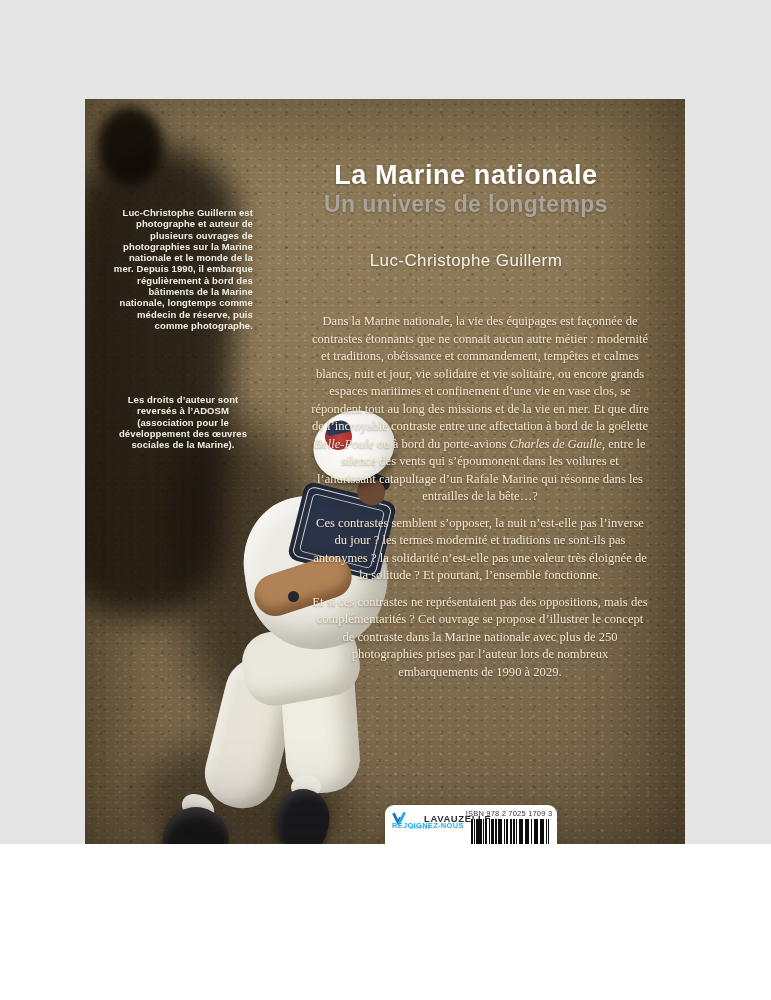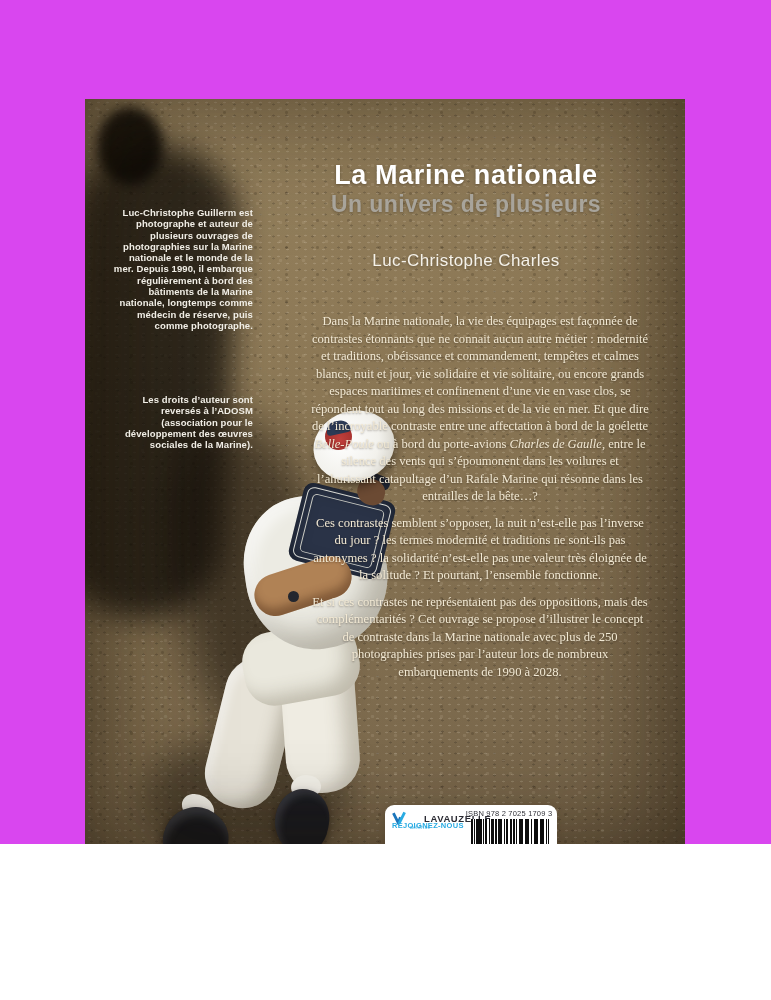--- a/index.html
+++ b/index.html
@@ -1,16 +1,16 @@
 <!DOCTYPE html>
 <html><head>
 <meta charset="utf-8">
 <style>
   html,body{margin:0;padding:0;background:#ffffff;}
-  .page{position:relative;width:771px;height:844px;background:#d946ef;overflow:hidden;
+  .page{position:relative;width:771px;height:844px;background:#e5e5e5;overflow:hidden;
         font-family:"Liberation Sans",sans-serif;}
   
   .photo{position:absolute;left:85px;top:99px;width:600px;height:801px;overflow:hidden;
     background-color:#84714f;
     background-image:
       radial-gradient(rgba(255,246,228,.16) 1px, transparent 1.4px),
       radial-gradient(rgba(0,0,0,.17) 1px, transparent 1.4px),
       radial-gradient(rgba(255,240,214,.10) 1.5px, transparent 2.1px),
       radial-gradient(rgba(40,28,12,.20) 1.3px, transparent 1.9px),
       linear-gradient(160deg,#97835f 0%,#8a7654 40%,#7a684c 78%,#6d5c43 100%);
@@ -76,21 +76,21 @@
   .title-block{position:absolute;left:161px;top:62px;width:440px;text-align:center;}
   .title{font-size:27px;font-weight:700;color:#ffffff;letter-spacing:.6px;line-height:1.1;
     text-shadow:0 1px 3px rgba(25,16,6,.35);}
   .subtitle{font-size:23px;font-weight:700;color:#a8a49b;letter-spacing:.4px;line-height:1.15;
     text-shadow:0 1px 3px rgba(25,16,6,.3);}
   .author{margin-top:34px;font-size:17px;font-weight:400;color:#f5f2ea;letter-spacing:.4px;
     text-shadow:0 1px 3px rgba(25,16,6,.35);}
   .bio,.rights{position:absolute;width:140px;text-align:right;color:#f1eee6;
     font-size:9.5px;line-height:11.3px;font-weight:700;letter-spacing:.1px;}
   .bio{left:28px;top:108px;text-align:right;}
-  .rights{left:28px;top:295px;}
+  .rights{left:28px;top:295px;text-align:center;}
   .synopsis{position:absolute;left:226px;top:214px;width:338px;text-align:center;
     font-family:"Liberation Serif",serif;font-size:12.6px;line-height:17.5px;color:#f2e9d4;
     text-shadow:0 1px 2px rgba(25,16,6,.4);}
   .synopsis p{margin:0 0 9px 0;}
   .synopsis em{}
   .price{position:absolute;left:490px;top:753px;font-size:11px;color:#dbd1bc;letter-spacing:.3px;}
   
   .card{position:absolute;left:385px;top:805px;width:172px;height:95px;background:#ffffff;
     border-radius:9px;z-index:6;box-shadow:0 0 6px rgba(60,45,25,.25);}
   .logo-row{position:absolute;left:7px;top:6px;display:flex;align-items:center;gap:18px;}
@@ -147,31 +147,31 @@
       <div class="face"></div>
       <div class="cap"></div>
       <div class="pompom"></div>
     </div>
 
     <div class="vignette"></div>
 
     <div class="overlay">
       <div class="title-block">
         <div class="title">La Marine nationale</div>
-        <div class="subtitle" style="color: rgb(168, 164, 155);">Un univers de plusieurs</div>
-        <div class="author">Luc-Christophe Charles</div>
+        <div class="subtitle" style="color: rgb(168, 164, 155);">Un univers de longtemps</div>
+        <div class="author">Luc-Christophe Guillerm</div>
       </div>
 
       <div class="bio">Luc-Christophe Guillerm est photographe et auteur de plusieurs ouvrages de photographies sur la Marine nationale et le monde de la mer. Depuis 1990, il embarque régulièrement à bord des bâtiments de la Marine nationale, longtemps comme médecin de réserve, puis comme photographe.</div>
       <div class="rights">Les droits d’auteur sont reversés à l’ADOSM (association pour le développement des œuvres sociales de la Marine).</div>
 
       <div class="synopsis" style="color: rgb(242, 233, 212);">
         <p><span>Dans la Marine nationale, la vie des équipages est façonnée de contrastes étonnants que ne connait aucun autre métier : modernité et traditions, obéissance et commandement, tempêtes et calmes blancs, nuit et jour, vie solidaire et vie solitaire, ou encore grands espaces maritimes et confinement d’une vie en vase clos, se répondent tout au long des missions et de la vie en mer. Et que dire de l’incroyable contraste entre une affectation à bord de la goélette </span><em>Belle-Poule</em><span> ou à bord du porte-avions </span><em>Charles de Gaulle</em><span>, entre le silence des vents qui s’époumonent dans les voilures et l’ahurissant catapultage d’un Rafale Marine qui résonne dans les entrailles de la bête…?</span></p>
         <p><span>Ces contrastes semblent s’opposer, la nuit n’est-elle pas l’inverse du jour ? les termes modernité et traditions ne sont-ils pas antonymes ? la solidarité n’est-elle pas une valeur très éloignée de la solitude ? Et pourtant, l’ensemble fonctionne.</span></p>
-        <p><span>Et si ces contrastes ne représentaient pas des oppositions, mais des complémentarités ? Cet ouvrage se propose d’illustrer le concept de contraste dans la Marine nationale avec plus de 250 photographies prises par l’auteur lors de nombreux embarquements de 1990 à 2028.</span></p>
+        <p><span>Et si ces contrastes ne représentaient pas des oppositions, mais des complémentarités ? Cet ouvrage se propose d’illustrer le concept de contraste dans la Marine nationale avec plus de 250 photographies prises par l’auteur lors de nombreux embarquements de 1990 à 2029.</span></p>
       </div>
 
       <div class="price">68,90 € TTC</div>
     </div>
   </div>
 
   <div class="card">
     <div class="logo-row">
       <svg width="14" height="14" viewBox="0 0 20 20">
         <path d="M2 3 L9 17 L12 9" stroke="#1b75bb" stroke-width="4" fill="none"></path>

